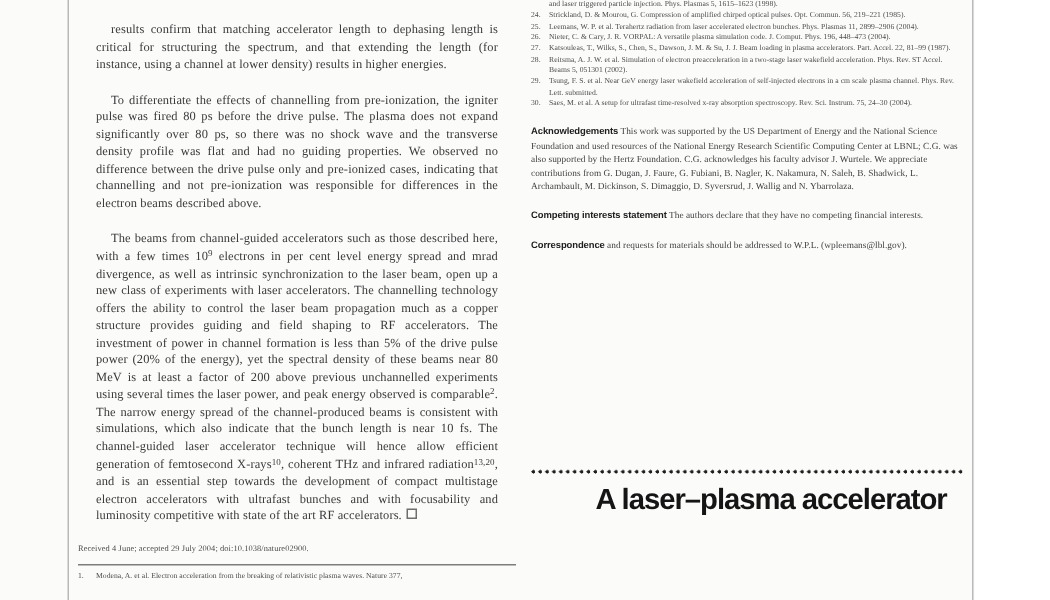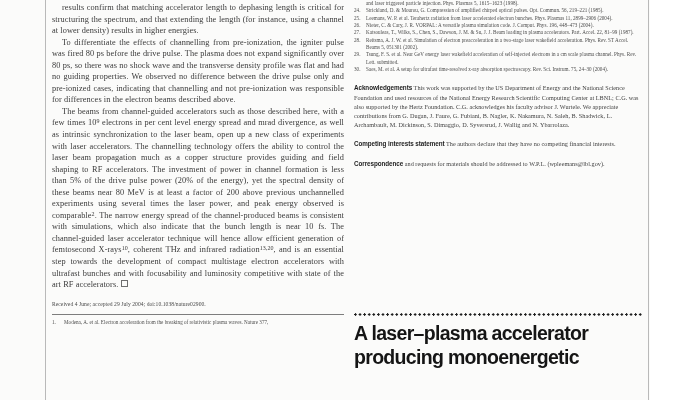--- a/index.html
+++ b/index.html
@@ -56,21 +56,21 @@
     padding-top: 2px;
   }
   .col-right {
     left: 354px;
     width: 288px;
     padding-top: 0px;
   }
 
   
   .body-par {
-    margin: 0;
+    margin: 12px;
     font-size: 8.3px;
     line-height: 11.55px;
     text-align: justify;
     text-indent: 10px;
     color: #3a3a3a;
     letter-spacing: 0.01em;
   }
   .body-par sup {
     font-size: 6px;
     vertical-align: 0.35em;
@@ -158,21 +158,21 @@
     left: 354px;
     top: 322px;
     width: 290px;
     font-family: "Liberation Sans", sans-serif;
     font-weight: bold;
     font-size: 19.5px;
     line-height: 23.5px;
     color: #151515;
     letter-spacing: -0.035em;
   }
-  .next-title .tl { display: block; }
+  .next-title .tl { display: block; margin-left: 43px; }
 </style>
 </head>
 <body>
 
 <div id="page">
 
   <div class="scan-tint"></div>
 
   <div class="rule rule-left"></div>
   <div class="rule rule-right"></div>
@@ -246,16 +246,15 @@
 
     <p class="backmatter">
       <span class="bm-head">Correspondence</span><span> and requests for materials should be addressed to W.P.L. (wpleemans@lbl.gov).</span>
     </p>
   </div>
 
   <div class="dot-rule"></div>
 
   <div class="next-title">
     <span class="tl">A laser–plasma accelerator</span>
-    <span class="tl">producing monoenergetic</span>
   </div>
 
 </div>
 
 </body></html>

